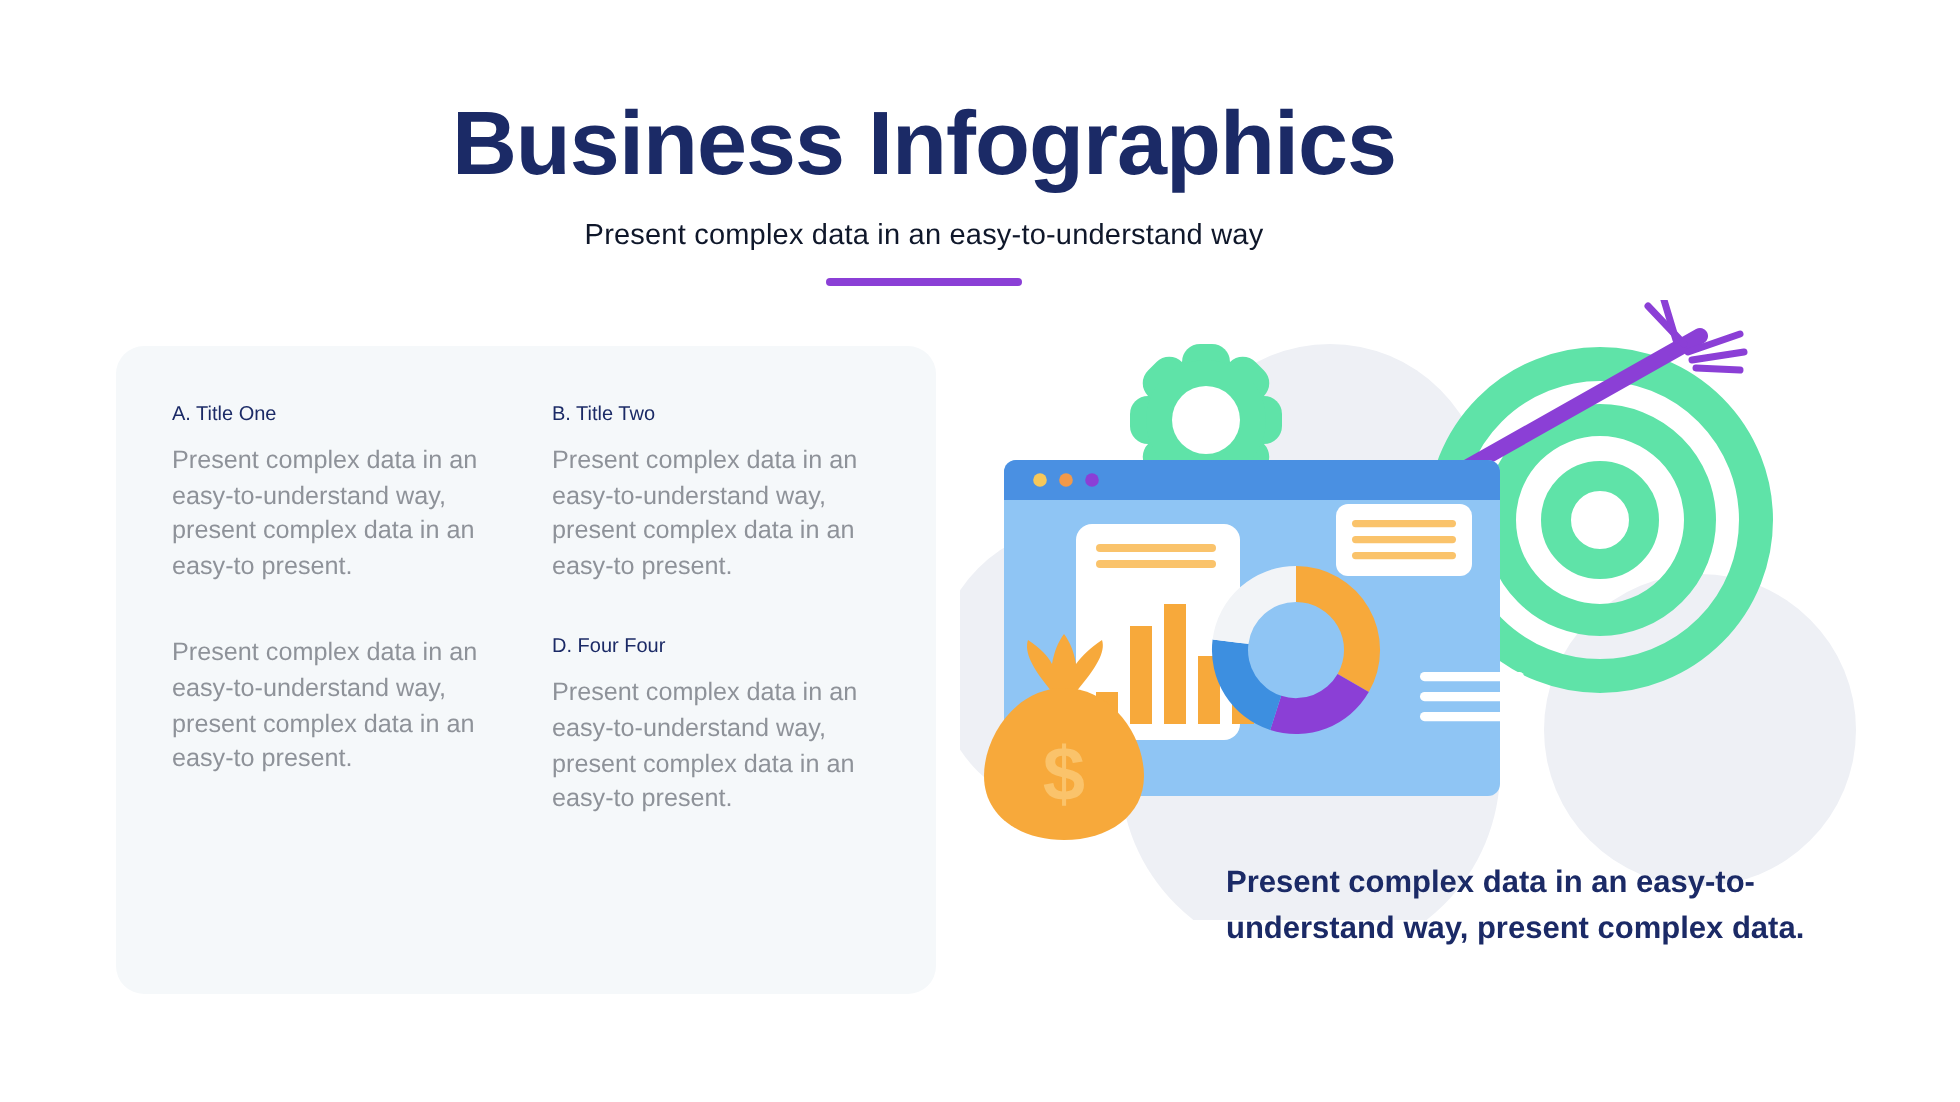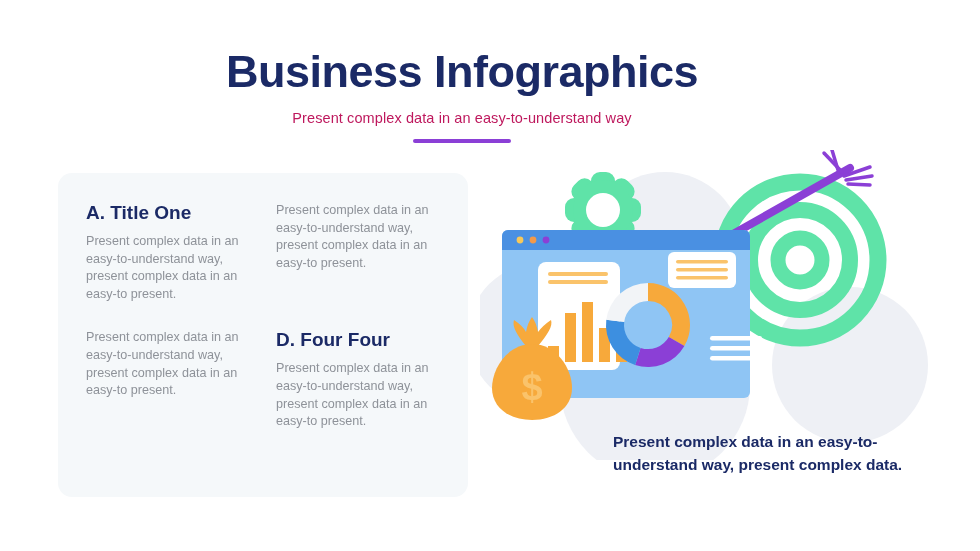--- a/index.html
+++ b/index.html
@@ -21,21 +21,21 @@
   .title {
     font-size:45px;
     font-weight:bold;
     color:#1b2a66;
     letter-spacing:-0.5px;
     line-height:1.08;
   }
   .subtitle {
     margin-top:13px;
     font-size:14.5px;
-    color:#be185d;
+    color:#0f172a;
     letter-spacing:0.1px;
   }
   .divider {
     margin:13px auto 0;
     width:98px; height:4px;
     background:#8b3fd6;
     border-radius:2px;
   }
 
   
@@ -50,22 +50,22 @@
     position:absolute;
     left:86px; top:202px;
     width:386px;
     display:grid;
     grid-template-columns:190px 196px;
     grid-template-rows:auto auto;
     row-gap:26px;
   }
   .block { width:175px; }
   .block-title {
-    font-size:19px;
-    font-weight:bold;
+    font-size:10px;
+    font-weight:normal;
     color:#1b2a66;
     margin-bottom:9px;
     white-space:nowrap;
   }
   .block-body {
     font-size:12.6px;
     line-height:17.6px;
     color:#8e9299;
   }
 
@@ -98,20 +98,21 @@
   <div class="panel"></div>
 
   <div class="grid">
 
     <div class="block">
       <div class="block-title">A. Title One</div>
       <div class="block-body">Present complex data in an easy-to-understand way, present complex data in an easy-to present.</div>
     </div>
 
     <div class="block">
+      <div class="block-title">B. Title Two</div>
       <div class="block-body">Present complex data in an easy-to-understand way, present complex data in an easy-to present.</div>
     </div>
 
     <div class="block">
       <div class="block-body">Present complex data in an easy-to-understand way, present complex data in an easy-to present.</div>
     </div>
 
     <div class="block">
       <div class="block-title">D. Four Four</div>
       <div class="block-body">Present complex data in an easy-to-understand way, present complex data in an easy-to present.</div>

